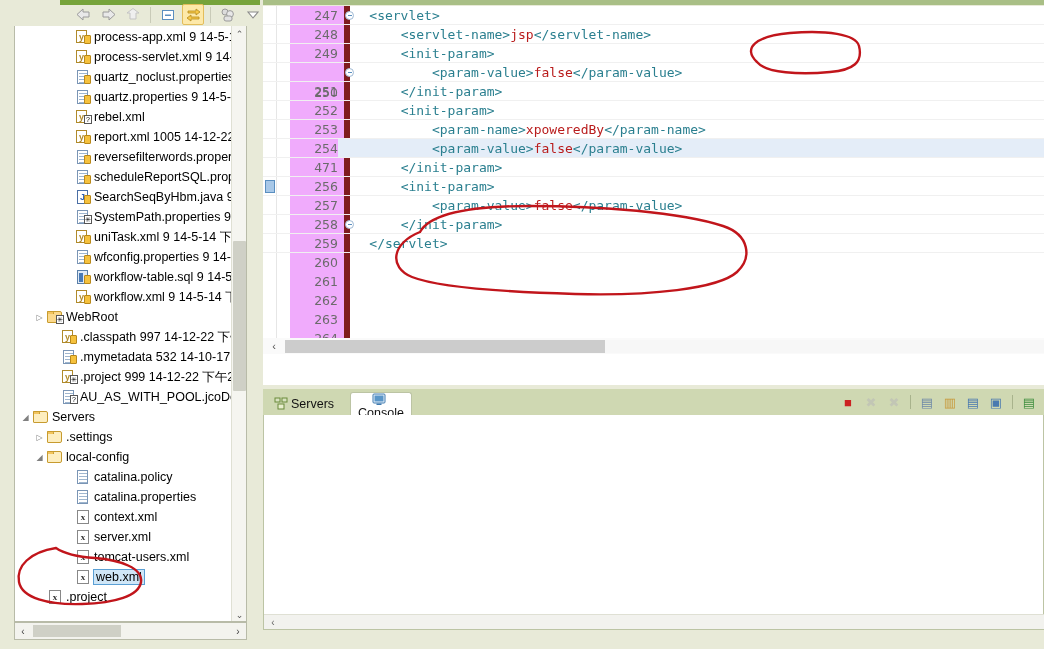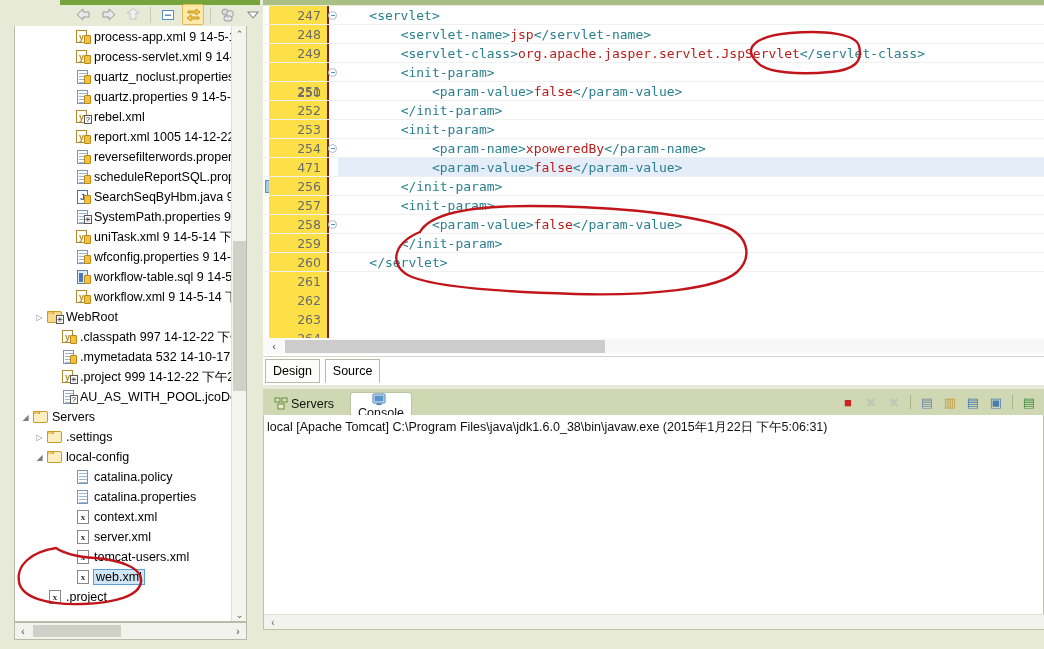--- a/index.html
+++ b/index.html
@@ -155,22 +155,22 @@
   }
   #marker-col {
     position: absolute; left: 0; top: 0; width: 14px; height: 332px;
     background: #ffffff; border-right: 1px solid #e6e6e6;
   }
   #marker-col .bookmark {
     position: absolute; left: 2px; width: 10px; height: 13px;
     background: #a8c8e8; border: 1px solid #5a8fc0;
   }
   #gutter {
-    position: absolute; left: 6px; top: 0; width: 60px; height: 332px;
-    background: #fde047; border-right: 2px solid #7f1d1d;
+    position: absolute; left: 27px; top: 0; width: 60px; height: 332px;
+    background: #f0abfc; border-right: 6px solid #7f1d1d;
   }
   #code-lines { position: absolute; left: 75px; top: 0; right: 0; height: 332px; }
   .cline {
     position: relative; height: 19px; line-height: 19px;
     font-family: "DejaVu Sans Mono", monospace; font-size: 13px;
     white-space: pre; color: #0a0a0a;
   }
   .cline.hl { background: #e4edf8; }
   .cline .rule {
     position: absolute; left: -75px; right: 0; bottom: 0; height: 1px; background: #f0f0f0;
@@ -591,21 +591,20 @@
           <div class="gnum" style="top: 228px;">259</div>
           <div class="gnum" style="top: 247px;">260</div>
           <div class="gnum" style="top: 266px;">261</div>
           <div class="gnum" style="top: 285px;">262</div>
           <div class="gnum" style="top: 304px;">263</div>
           <div class="gnum" style="top: 323px;">264</div>
         </div>
       <div id="code-lines">
           <div class="cline"><span class="rule"></span><span>    </span><span class="tg">&lt;servlet&gt;</span></div>
           <div class="cline"><span class="rule"></span><span>        </span><span class="tg">&lt;servlet-name&gt;</span><span class="txt">jsp</span><span class="tg">&lt;/servlet-name&gt;</span></div>
-          <div class="cline"><span class="rule"></span><span>        </span><span class="tg">&lt;servlet-class&gt;</span><span class="txt">org.apache.jasper.servlet.JspServlet</span><span class="tg">&lt;/servlet-class&gt;</span></div>
           <div class="cline"><span class="rule"></span><span>        </span><span class="tg">&lt;init-param&gt;</span></div>
           <div class="cline"><span class="rule"></span><span>            </span><span class="tg">&lt;param-value&gt;</span><span class="txt">false</span><span class="tg">&lt;/param-value&gt;</span></div>
           <div class="cline"><span class="rule"></span><span>        </span><span class="tg">&lt;/init-param&gt;</span></div>
           <div class="cline"><span class="rule"></span><span>        </span><span class="tg">&lt;init-param&gt;</span></div>
           <div class="cline"><span class="rule"></span><span>            </span><span class="tg">&lt;param-name&gt;</span><span class="txt">xpoweredBy</span><span class="tg">&lt;/param-name&gt;</span></div>
           <div class="cline hl"><span class="rule"></span><span>            </span><span class="tg">&lt;param-value&gt;</span><span class="txt">false</span><span class="tg">&lt;/param-value&gt;</span></div>
           <div class="cline"><span class="rule"></span><span>        </span><span class="tg">&lt;/init-param&gt;</span></div>
           <div class="cline"><span class="rule"></span><span>        </span><span class="tg">&lt;init-param&gt;</span></div>
           <div class="cline"><span class="rule"></span><span>            </span><span class="tg">&lt;param-value&gt;</span><span class="txt">false</span><span class="tg">&lt;/param-value&gt;</span></div>
           <div class="cline"><span class="rule"></span><span>        </span><span class="tg">&lt;/init-param&gt;</span></div>
@@ -614,24 +613,20 @@
         </div>
     </div>
 
     <div id="code-hscroll">
       <div class="hl2">‹</div>
       <div class="htrack2">
           <div class="hthumb2"></div>
         </div>
     </div>
 
-    <div id="design-source-tabs">
-        <div class="dstab" style="left: 2px;">Design</div>
-        <div class="dstab active" style="left: 61.8px;">Source</div>
-      </div>
   </div>
 
   <div id="console-pane">
     <div id="console-tabrow">
       <div id="console-tools">
           <div class="ctool" style="color: rgb(204, 34, 34); opacity: 1; font-size: 13px;">■</div>
           <div class="ctool" style="color: rgb(184, 184, 184); opacity: 0.55; font-size: 13px;">✖</div>
           <div class="ctool" style="color: rgb(184, 184, 184); opacity: 0.55; font-size: 13px;">✖</div>
           <div class="ctoolsep"></div>
           <div class="ctool" style="color: rgb(111, 138, 168); opacity: 1; font-size: 13px;">▤</div>
@@ -657,21 +652,20 @@
               <rect x="1" y="1" width="12" height="9" rx="1" fill="#e8f1fa" stroke="#3f7ab0"></rect>
               <rect x="2.5" y="2.5" width="9" height="6" fill="#5a96c8"></rect>
               <rect x="4.5" y="10.5" width="5" height="1.5" fill="#3f7ab0"></rect>
             </svg>
           </span>
           <span>Console</span>
           <span class="closex">✕</span>
         </div>
       </div>
     <div id="console-body">
-      <div id="console-text">local [Apache Tomcat] C:\Program Files\java\jdk1.6.0_38\bin\javaw.exe (2015年1月22日 下午5:06:31)</div>
       <div id="console-hscroll">
         <div class="chl">‹</div>
       </div>
     </div>
   </div>
 
   <svg id="annotations" viewBox="0 0 1044 649">
 
     <path fill="none" stroke="#c1151b" stroke-width="2.4" stroke-linecap="round" d="M 757 62 C 742 48, 756 36, 790 33 C 826 30, 856 34, 859 46 C 863 62, 854 70, 830 72 C 800 75, 766 73, 757 62 Z"></path>
 

